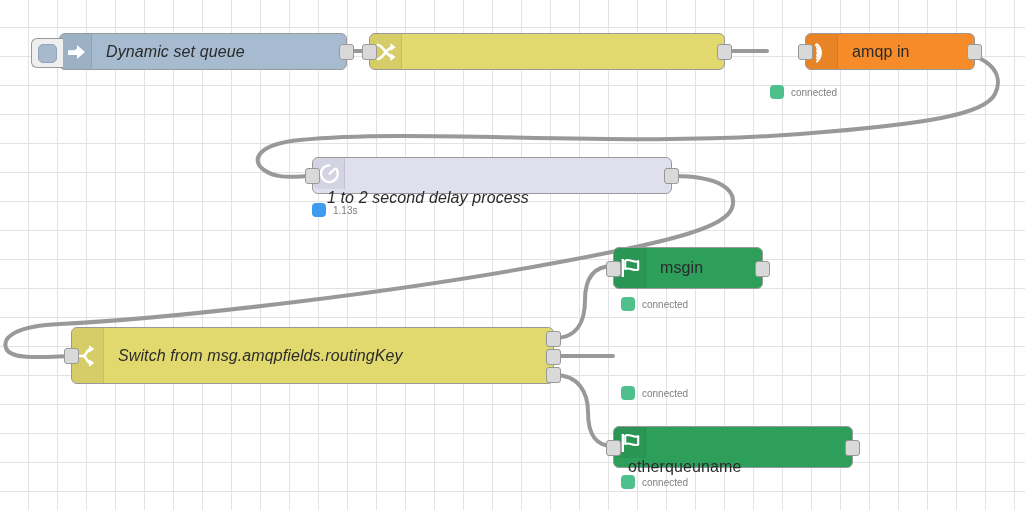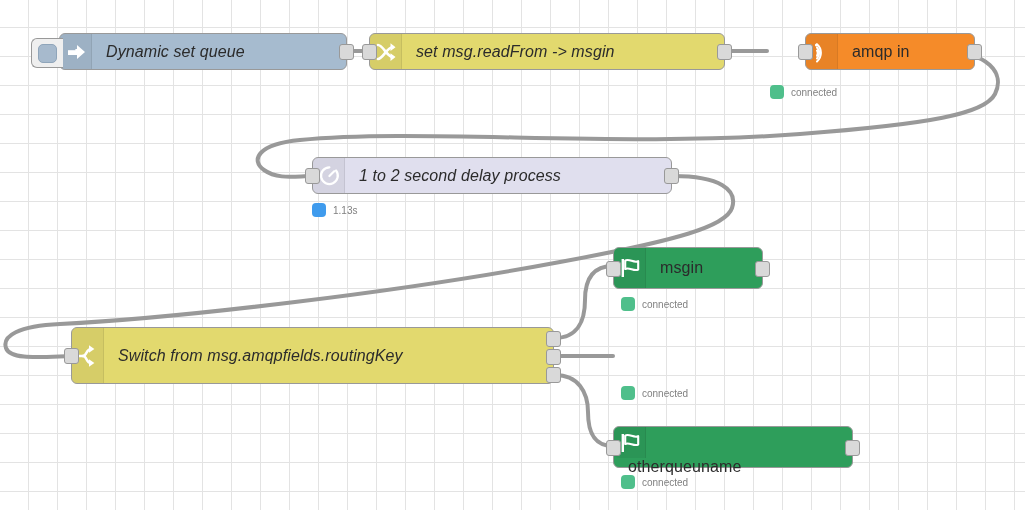--- a/index.html
+++ b/index.html
@@ -173,21 +173,20 @@
         <svg class="glyph" width="24" height="24" viewBox="0 0 24 24">
           <g stroke="#ffffff" stroke-width="2.6" fill="none" stroke-linecap="round">
             <path d="M4 5 C9 5 13 17 19 17"></path>
             <path d="M4 19 C9 19 13 7 19 7"></path>
           </g>
           <path fill="#ffffff" d="M16.5 3.2 L21.5 7.2 L16.5 11.0 Z"></path>
           <path fill="#ffffff" d="M16.5 13.2 L21.5 17.1 L16.5 21.0 Z"></path>
         </svg>
       </span>
     </div>
-    <div class="node-label italic">set msg.readFrom -&gt; msgin</div>
     <div class="port in" style="top:10px;"></div>
     <div class="port out" style="top:10px;"></div>
   </div>
 
   <div class="node" style="left:805px; top:33px; width:170px; height:37px; background:#f58b29;">
     <div class="node-iconbox">
       <span>
         <svg class="glyph" width="24" height="24" viewBox="0 0 24 24">
           <g stroke="#ffffff" fill="none" stroke-width="2" stroke-linecap="round">
             <circle cx="6.5" cy="5" r="1.6" fill="#ffffff" stroke="none"></circle>
@@ -200,21 +199,21 @@
     </div>
     <div class="node-label">amqp in</div>
     <div class="port in" style="top:10px;"></div>
     <div class="port out" style="top:10px;"></div>
   </div>
   <div class="status" style="left:770px; top:85px;">
     <span class="dot" style="background:#4fbf8b;"></span>
     <span>connected</span>
   </div>
 
-  <div class="node" style="left:312px; top:157px; width:360px; height:37px; background:#e0dfee;">
+  <div class="node" style="left:312px; top:157px; width:360px; height:37px; background:#e0dfee;flex-direction:column;">
     <div class="node-iconbox">
       <span>
         <svg class="glyph" width="24" height="24" viewBox="0 0 24 24">
           <path d="M19 6.5 A 8.4 8.4 0 1 1 12.4 3.3" fill="none" stroke="#ffffff" stroke-width="2.2" stroke-linecap="round"></path>
           <path d="M12.4 12 L17.2 7.2" stroke="#ffffff" stroke-width="2.2" stroke-linecap="round"></path>
         </svg>
       </span>
     </div>
     <div class="node-label italic">1 to 2 second delay process</div>
     <div class="port in" style="top:10px;"></div>

